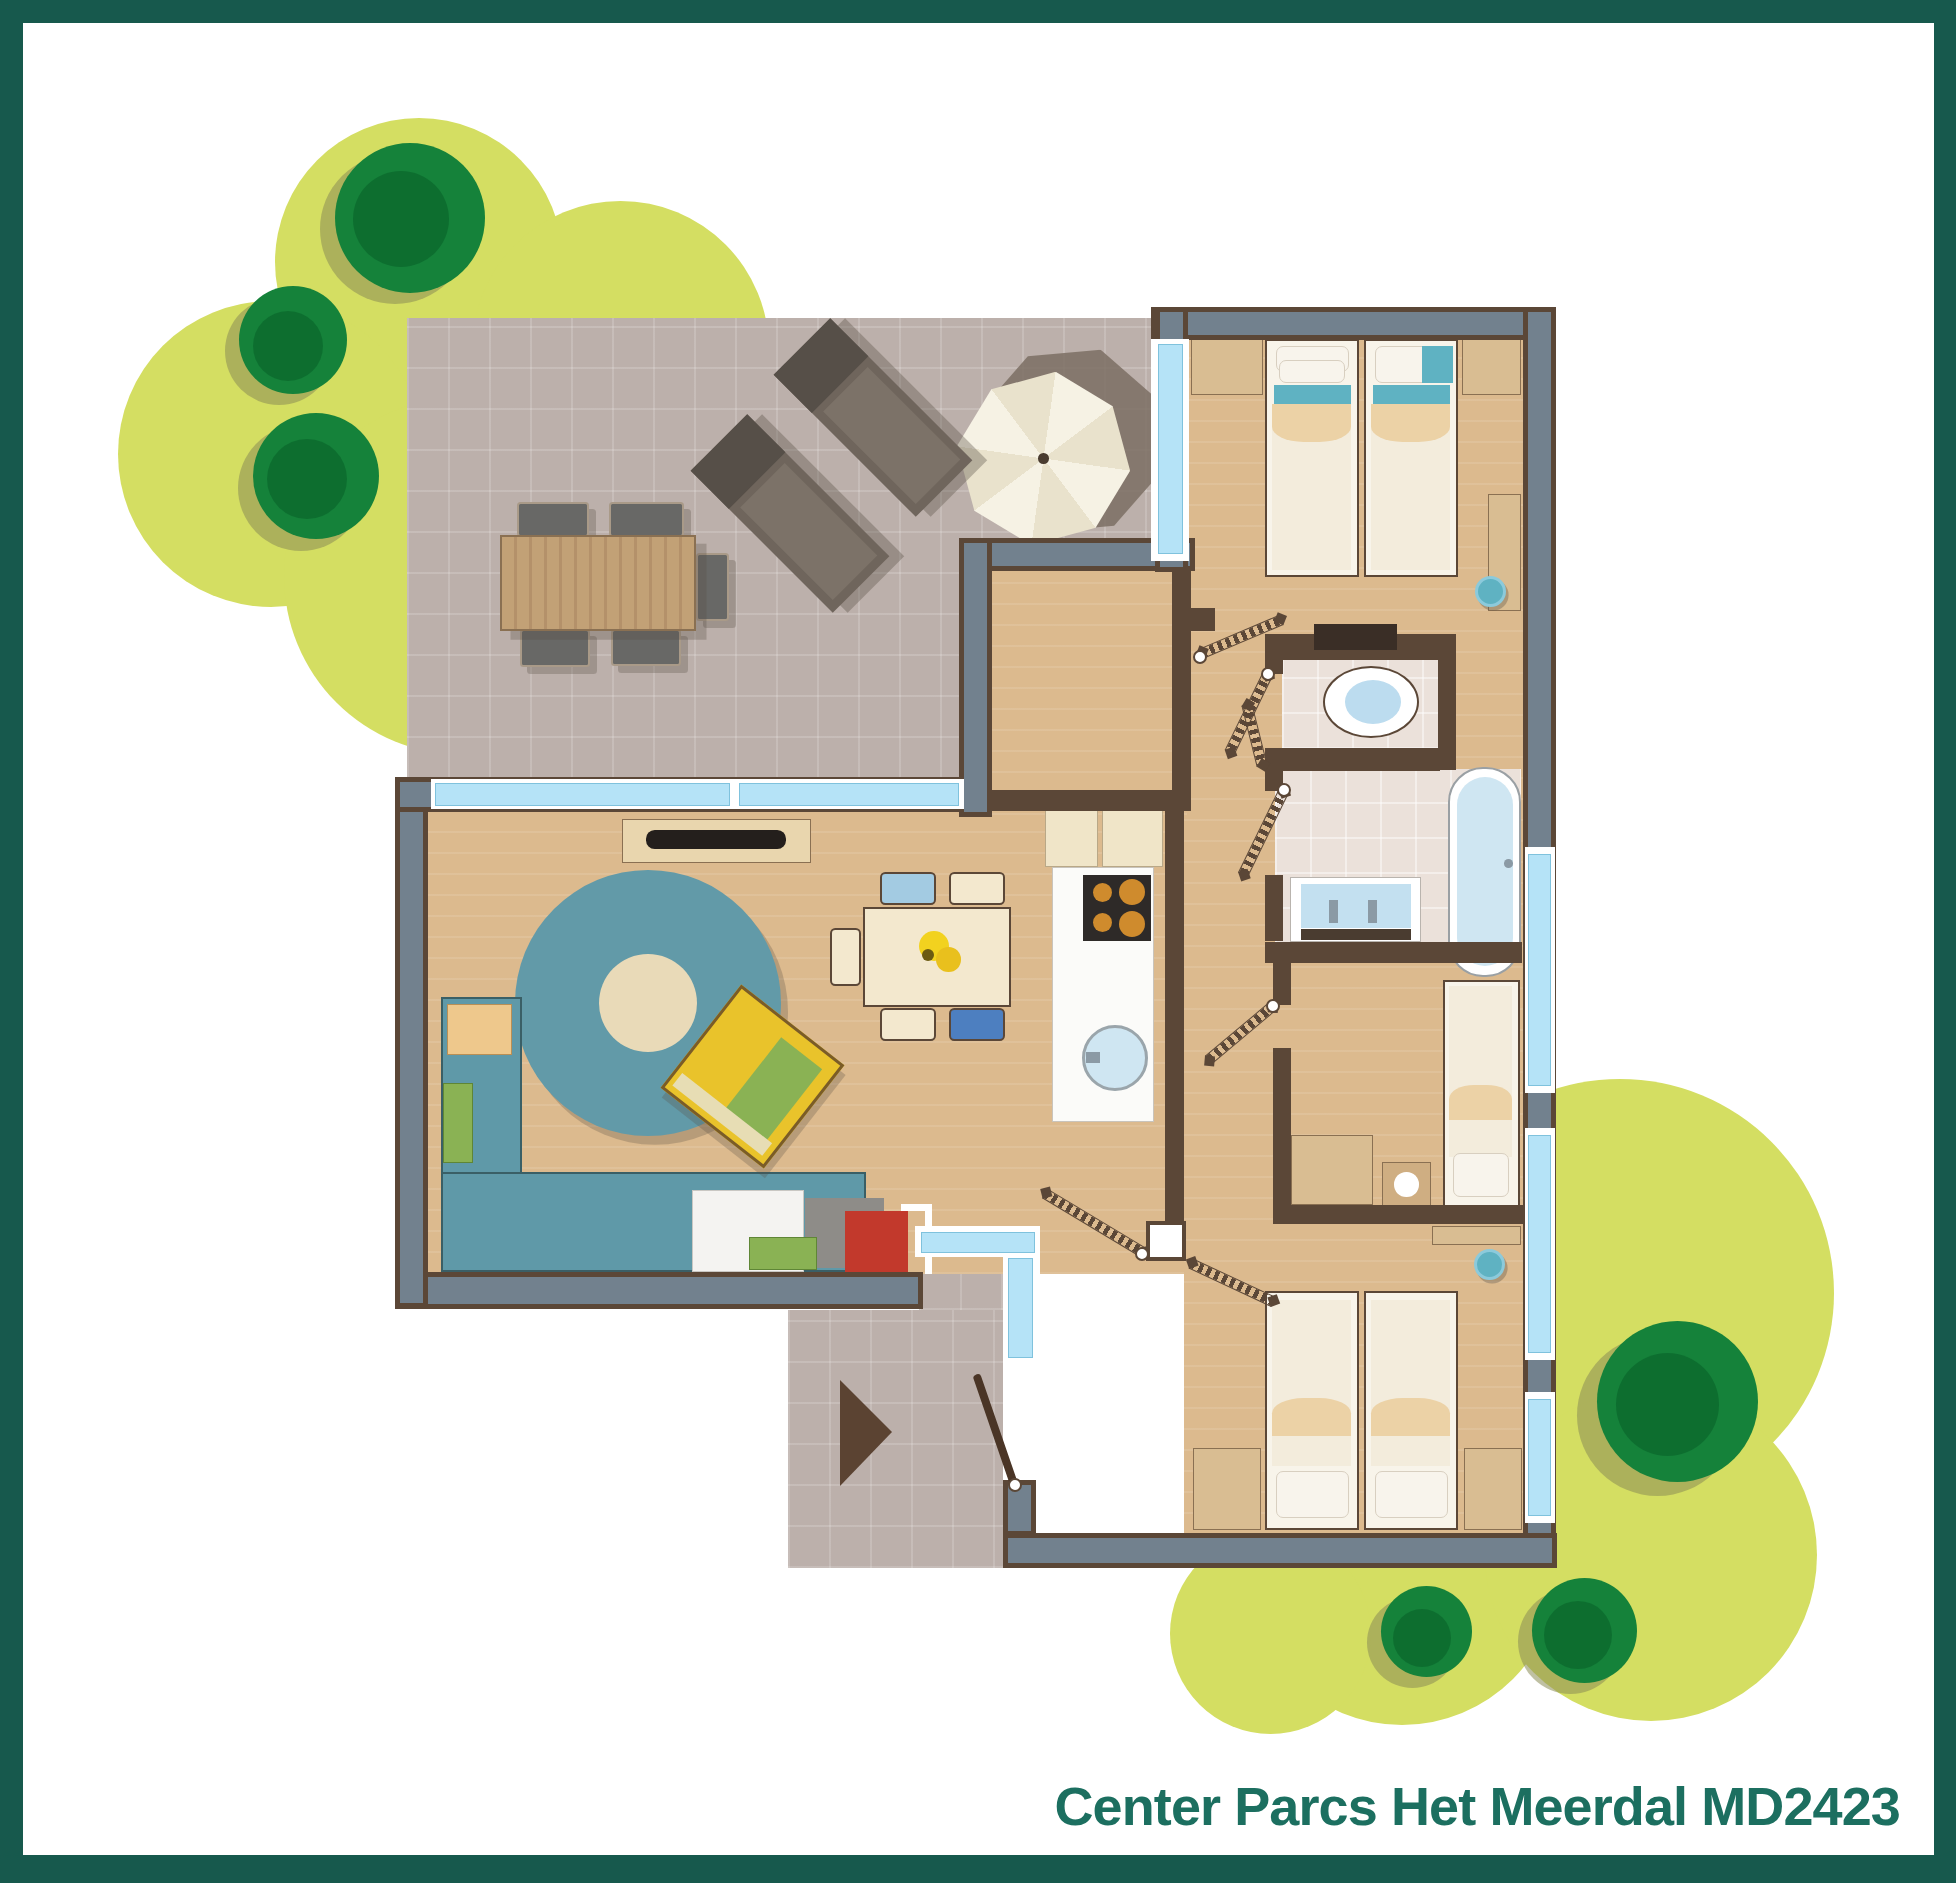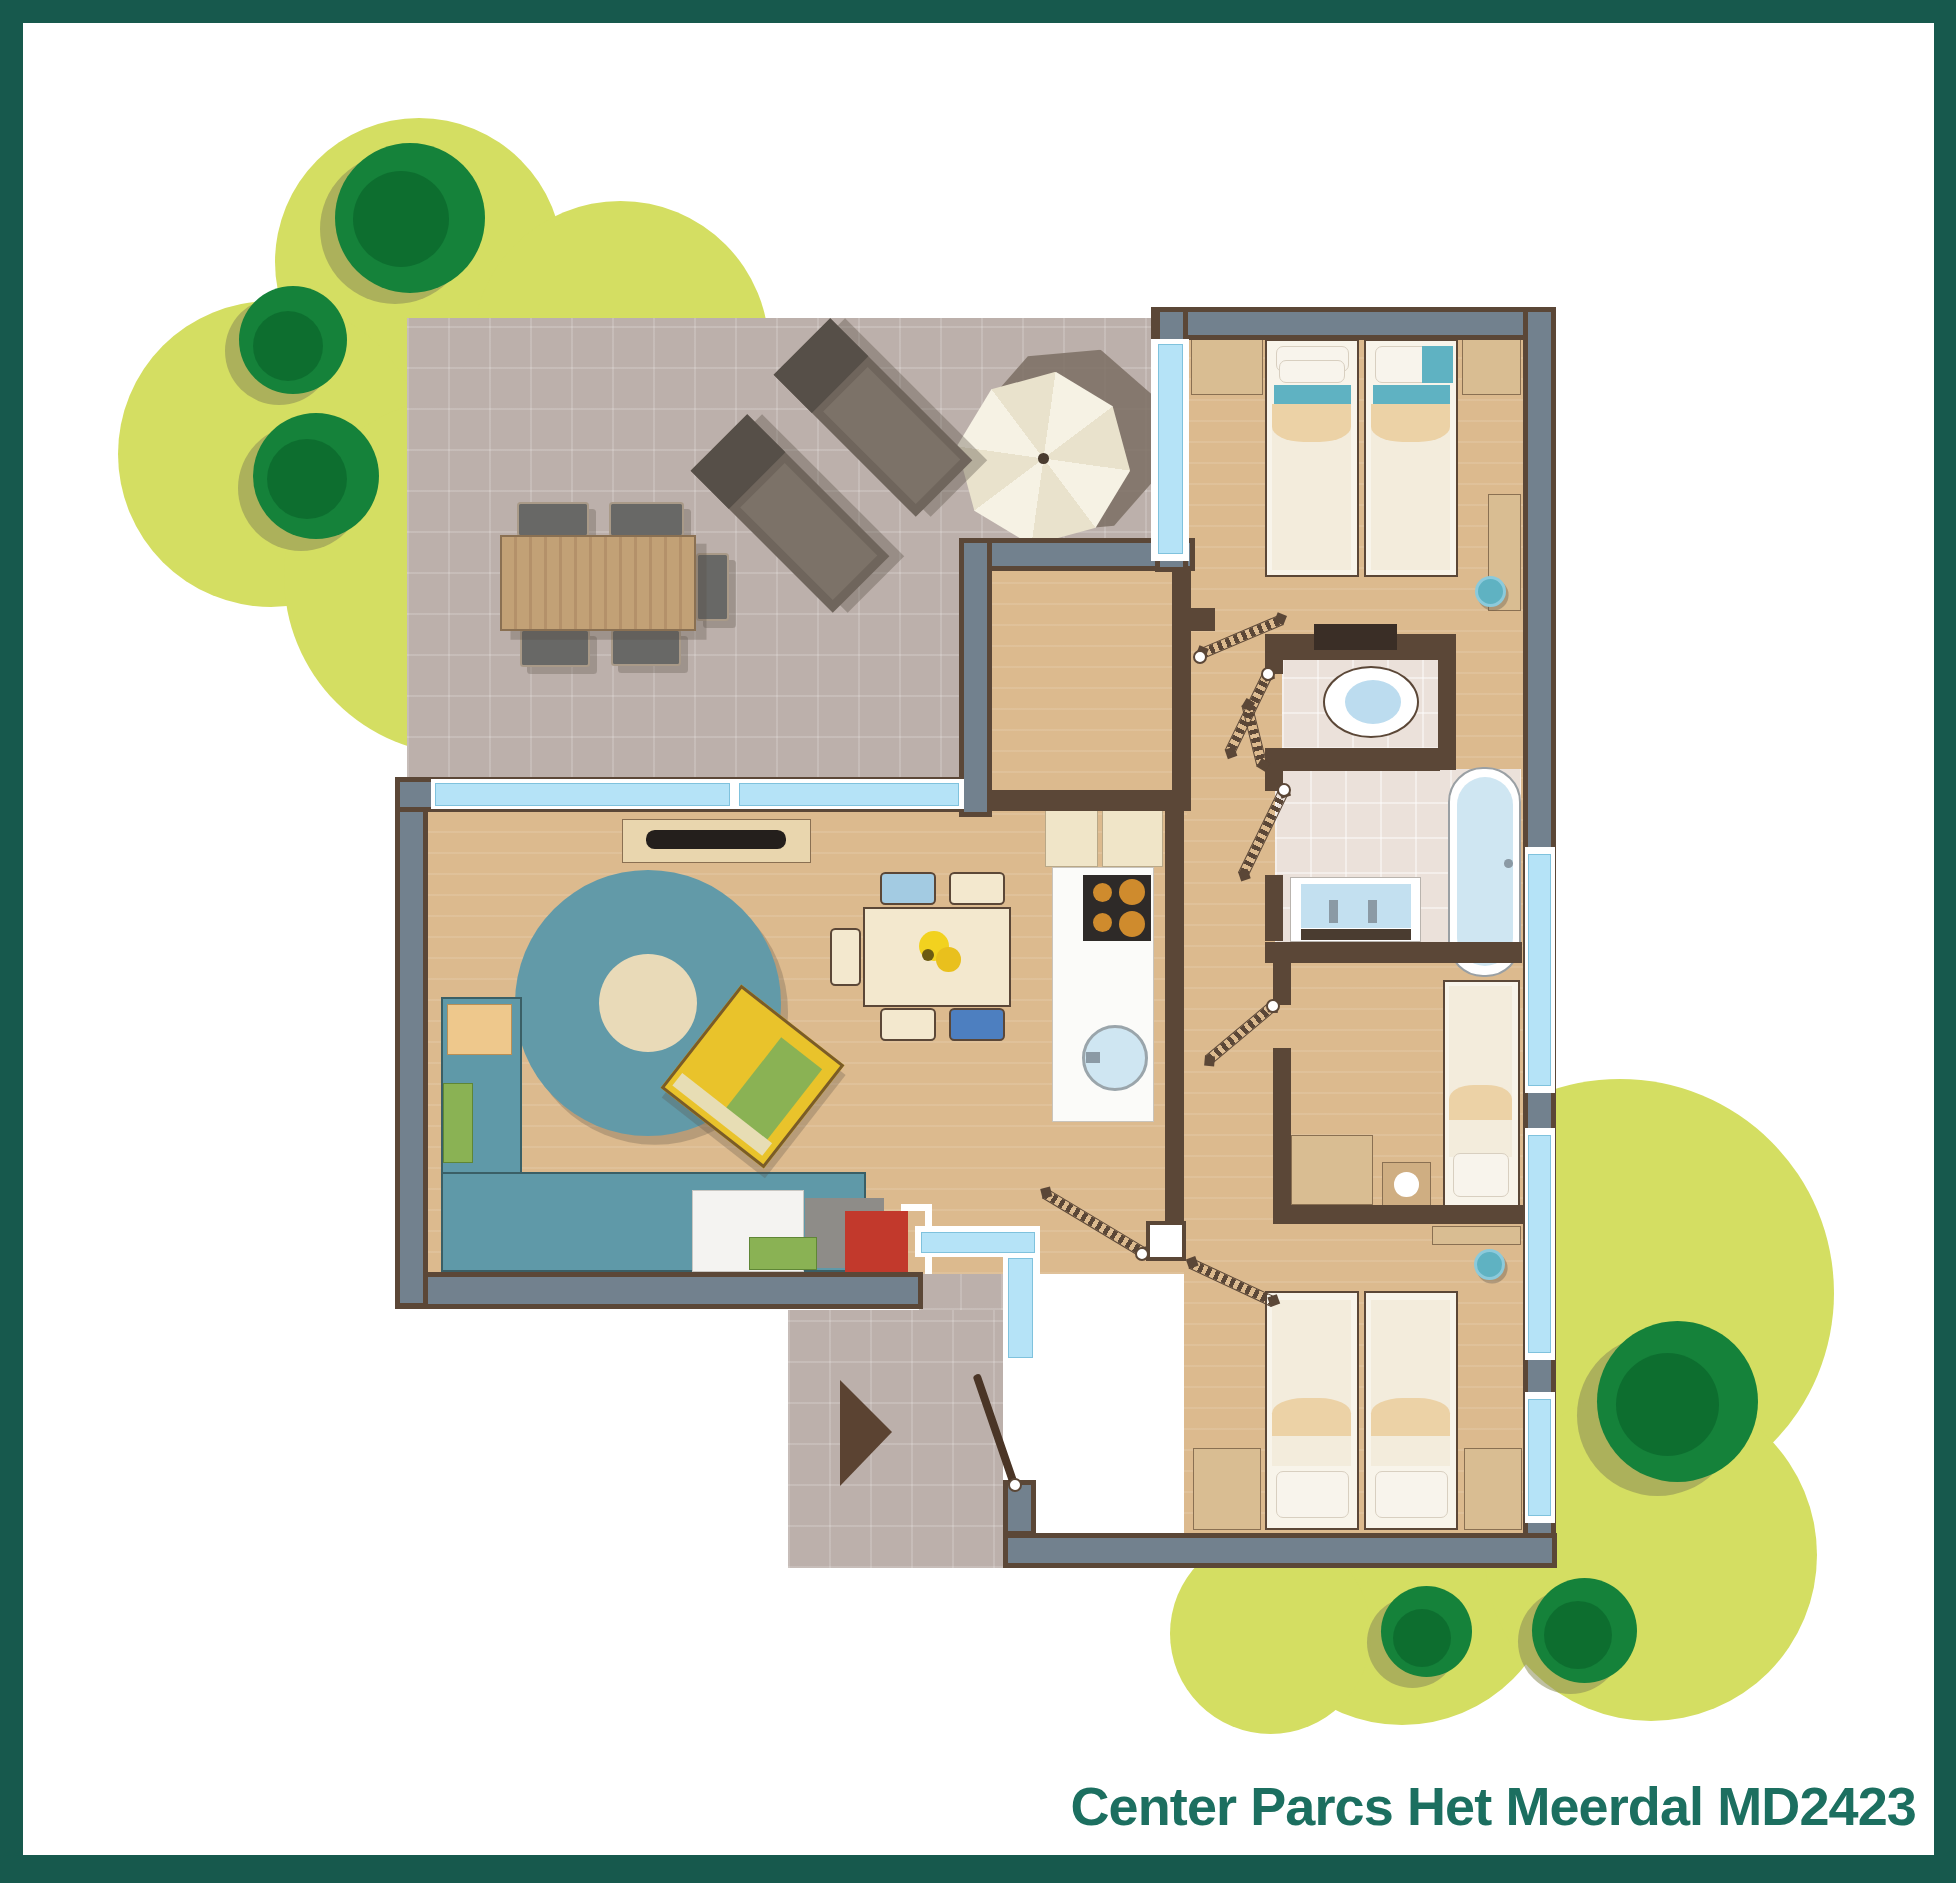--- a/index.html
+++ b/index.html
@@ -297,15 +297,15 @@
        transform:rotate(-19deg);transform-origin:50% 100%;z-index:30"></div>
   <div class="pivot" style="left:1008px;top:1478px"></div>
   <div style="left:840px;top:1380px;width:0;height:0;z-index:15;
        border-left:52px solid var(--p-arrow);border-top:52px solid transparent;border-bottom:54px solid transparent"></div>
 
   <div class="bar" style="left:0;top:0;width:1956px;height:23px"></div>
   <div class="bar" style="left:0;top:1855px;width:1956px;height:28px"></div>
   <div class="bar" style="left:0;top:0;width:23px;height:1883px"></div>
   <div class="bar" style="left:1934px;top:0;width:23px;height:1883px"></div>
 
-  <div id="title" style="right:40px;top:1775px">Center Parcs Het Meerdal MD2423</div>
+  <div id="title" style="right:56px;top:1775px">Center Parcs Het Meerdal MD2423</div>
 </div>
 
 
 </body></html>

